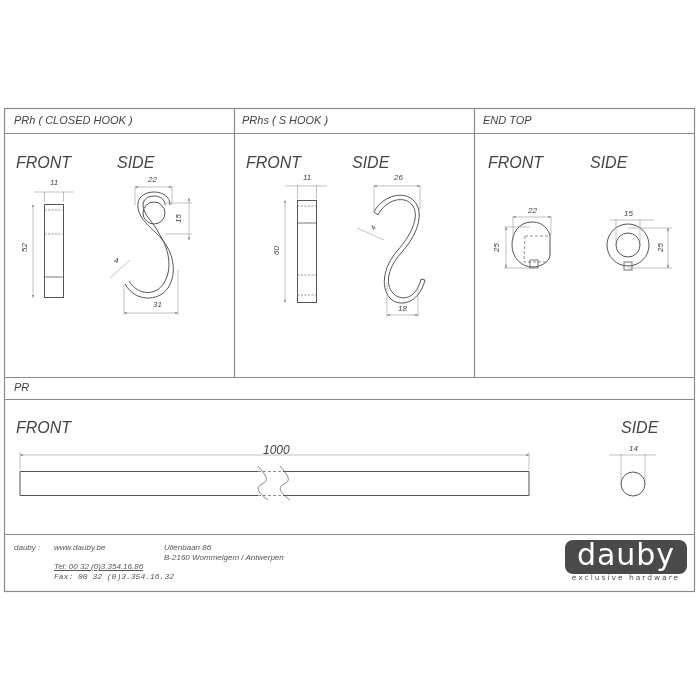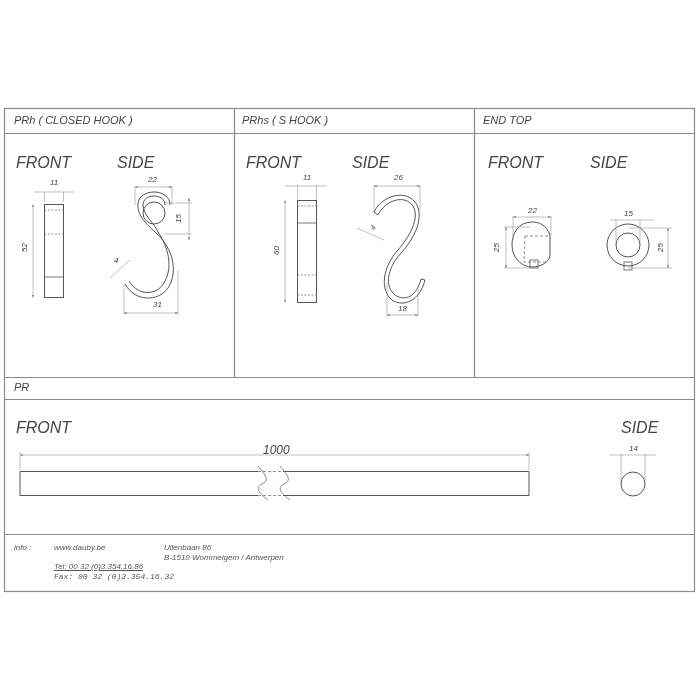--- a/index.html
+++ b/index.html
@@ -172,20 +172,26 @@
   <span class="lbl" style="left:398px;top:304px;font-size:8px;">18</span>
 
   <span class="lbl" style="left:528px;top:206px;font-size:8px;">22</span>
   <span class="lbl" style="left:492px;top:243px;font-size:8px;transform:rotate(-90deg);">25</span>
   <span class="lbl" style="left:624px;top:209px;font-size:8px;">15</span>
   <span class="lbl" style="left:656px;top:243px;font-size:8px;transform:rotate(-90deg);">25</span>
 
   <span class="lbl" style="left:263px;top:443px;font-size:12px;">1000</span>
   <span class="lbl" style="left:629px;top:444px;font-size:8px;text-align:right;">14</span>
 
-  <span class="lbl foot" style="left:14px;top:543px;">info :</span>
+  <span class="lbl foot" style="left:14px;top:543px;">dauby :</span>
   <span class="lbl foot" style="left:54px;top:543px;font-style:italic;">www.dauby.be</span>
   <span class="lbl foot" style="left:54px;top:562px;text-decoration:underline;">Tel: 00 32 (0)3.354.16.86</span>
   <span class="lbl foot" style="left:54px;top:572px;font-family:Liberation Mono, monospace;">Fax: 00 32 (0)3.354.16.32</span>
   <span class="lbl foot" style="left:164px;top:543px;">Uilenbaan 86</span>
-  <span class="lbl foot" style="left:164px;top:553px;">B-1510 Wommelgem / Antwerpen</span>
+  <span class="lbl foot" style="left:164px;top:553px;">B-2160 Wommelgem / Antwerpen</span>
 
+  <div class="logo">
+    <div class="logo-box">
+      <div class="logo-word">dauby</div>
+    </div>
+    <div class="logo-sub">exclusive hardware</div>
+  </div>
 </div>
 
 </body></html>

